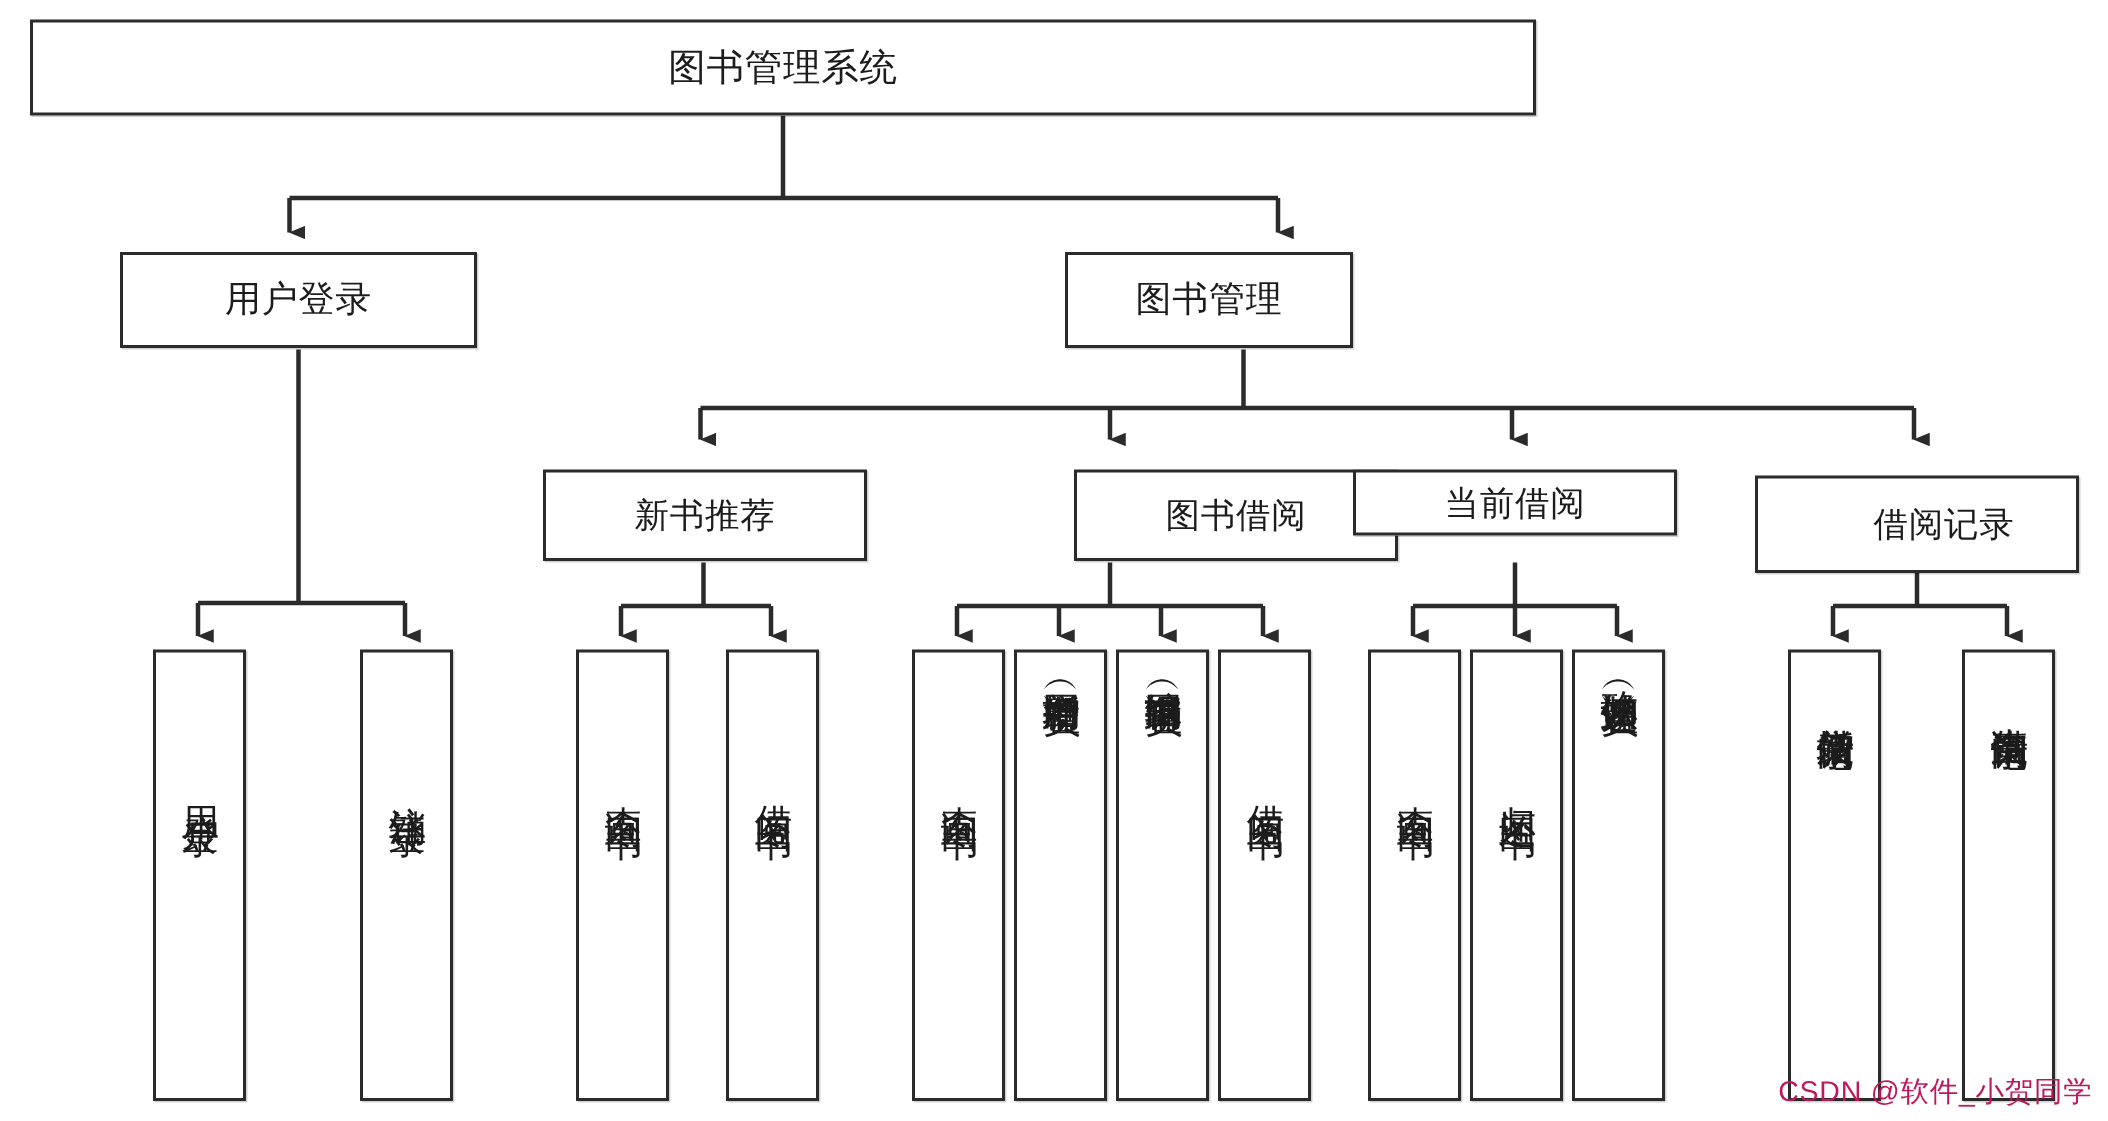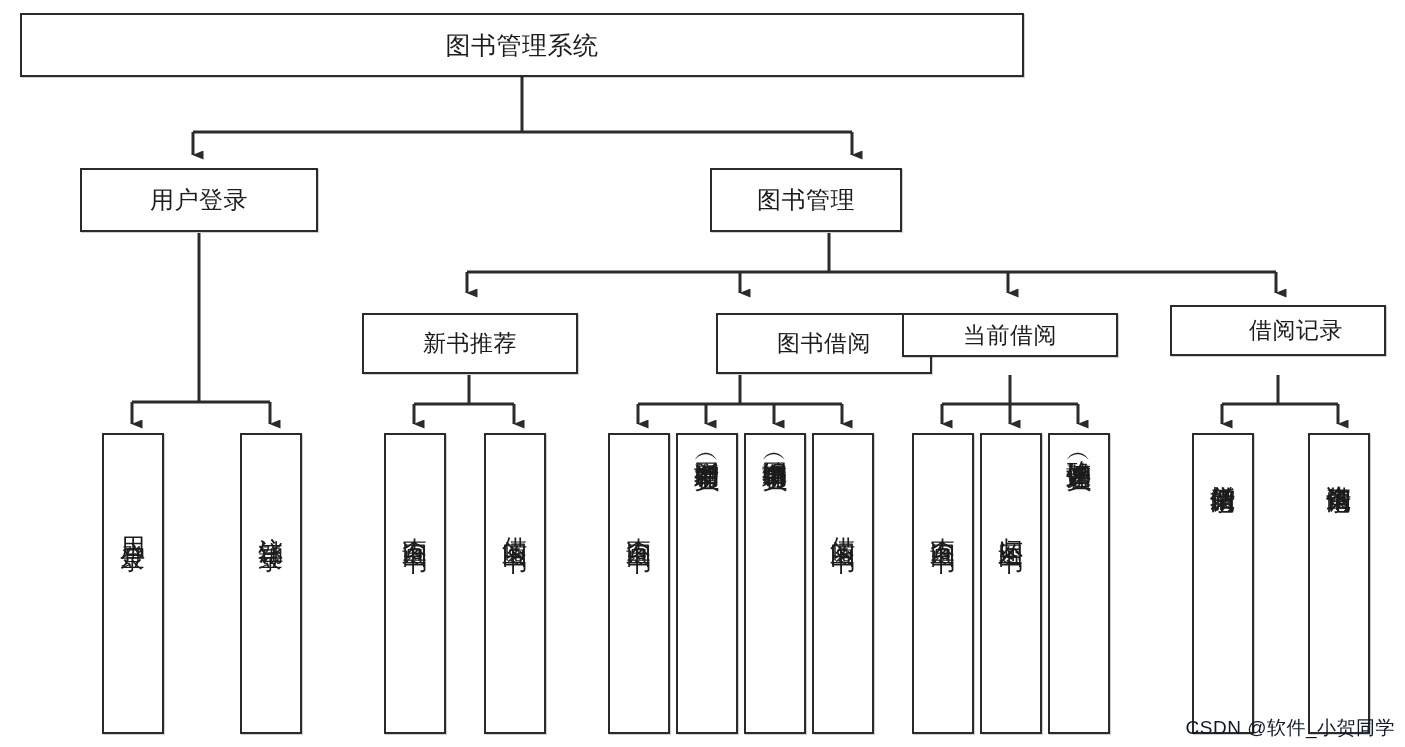--- a/index.html
+++ b/index.html
@@ -60,21 +60,21 @@
   }
   .node.leaf.tall-text .label {
     font-size: 25px;
     letter-spacing: 1px;
   }
   #watermark {
     position: absolute;
     right: 10px;
     bottom: 6px;
     font-size: 19px;
-    color: #0f172a;
+    color: #be185d;
     letter-spacing: 0.5px;
     white-space: nowrap;
     user-select: none;
   }
 </style>
 </head>
 <body>
 
 <div id="diagram-root">
 
@@ -157,21 +157,21 @@
   </div>
 
   <div class="node level3" style="left:668px; top:313px; width:216px; height:61px;margin-left:48px;">
     <span class="label">图书借阅</span>
   </div>
 
   <div class="node level3" style="left:902px; top:313px; width:216px; height:44px;">
     <span class="label">当前借阅</span>
   </div>
 
-  <div class="node level3" style="left:1170px; top:305px; width:216px; height:51px;padding-left:36px;">
+  <div class="node level3" style="left:1170px; top:317px; width:216px; height:65px;padding-left:36px;">
     <span class="label">借阅记录</span>
   </div>
 
   <div class="node leaf" style="left:102px; top:433px; width:62px; height:301px; padding-top:82px;">
     <span class="label">用户登录</span>
   </div>
 
   <div class="node leaf" style="left:240px; top:433px; width:62px; height:301px; padding-top:82px;">
     <span class="label">注销登录</span>
   </div>

